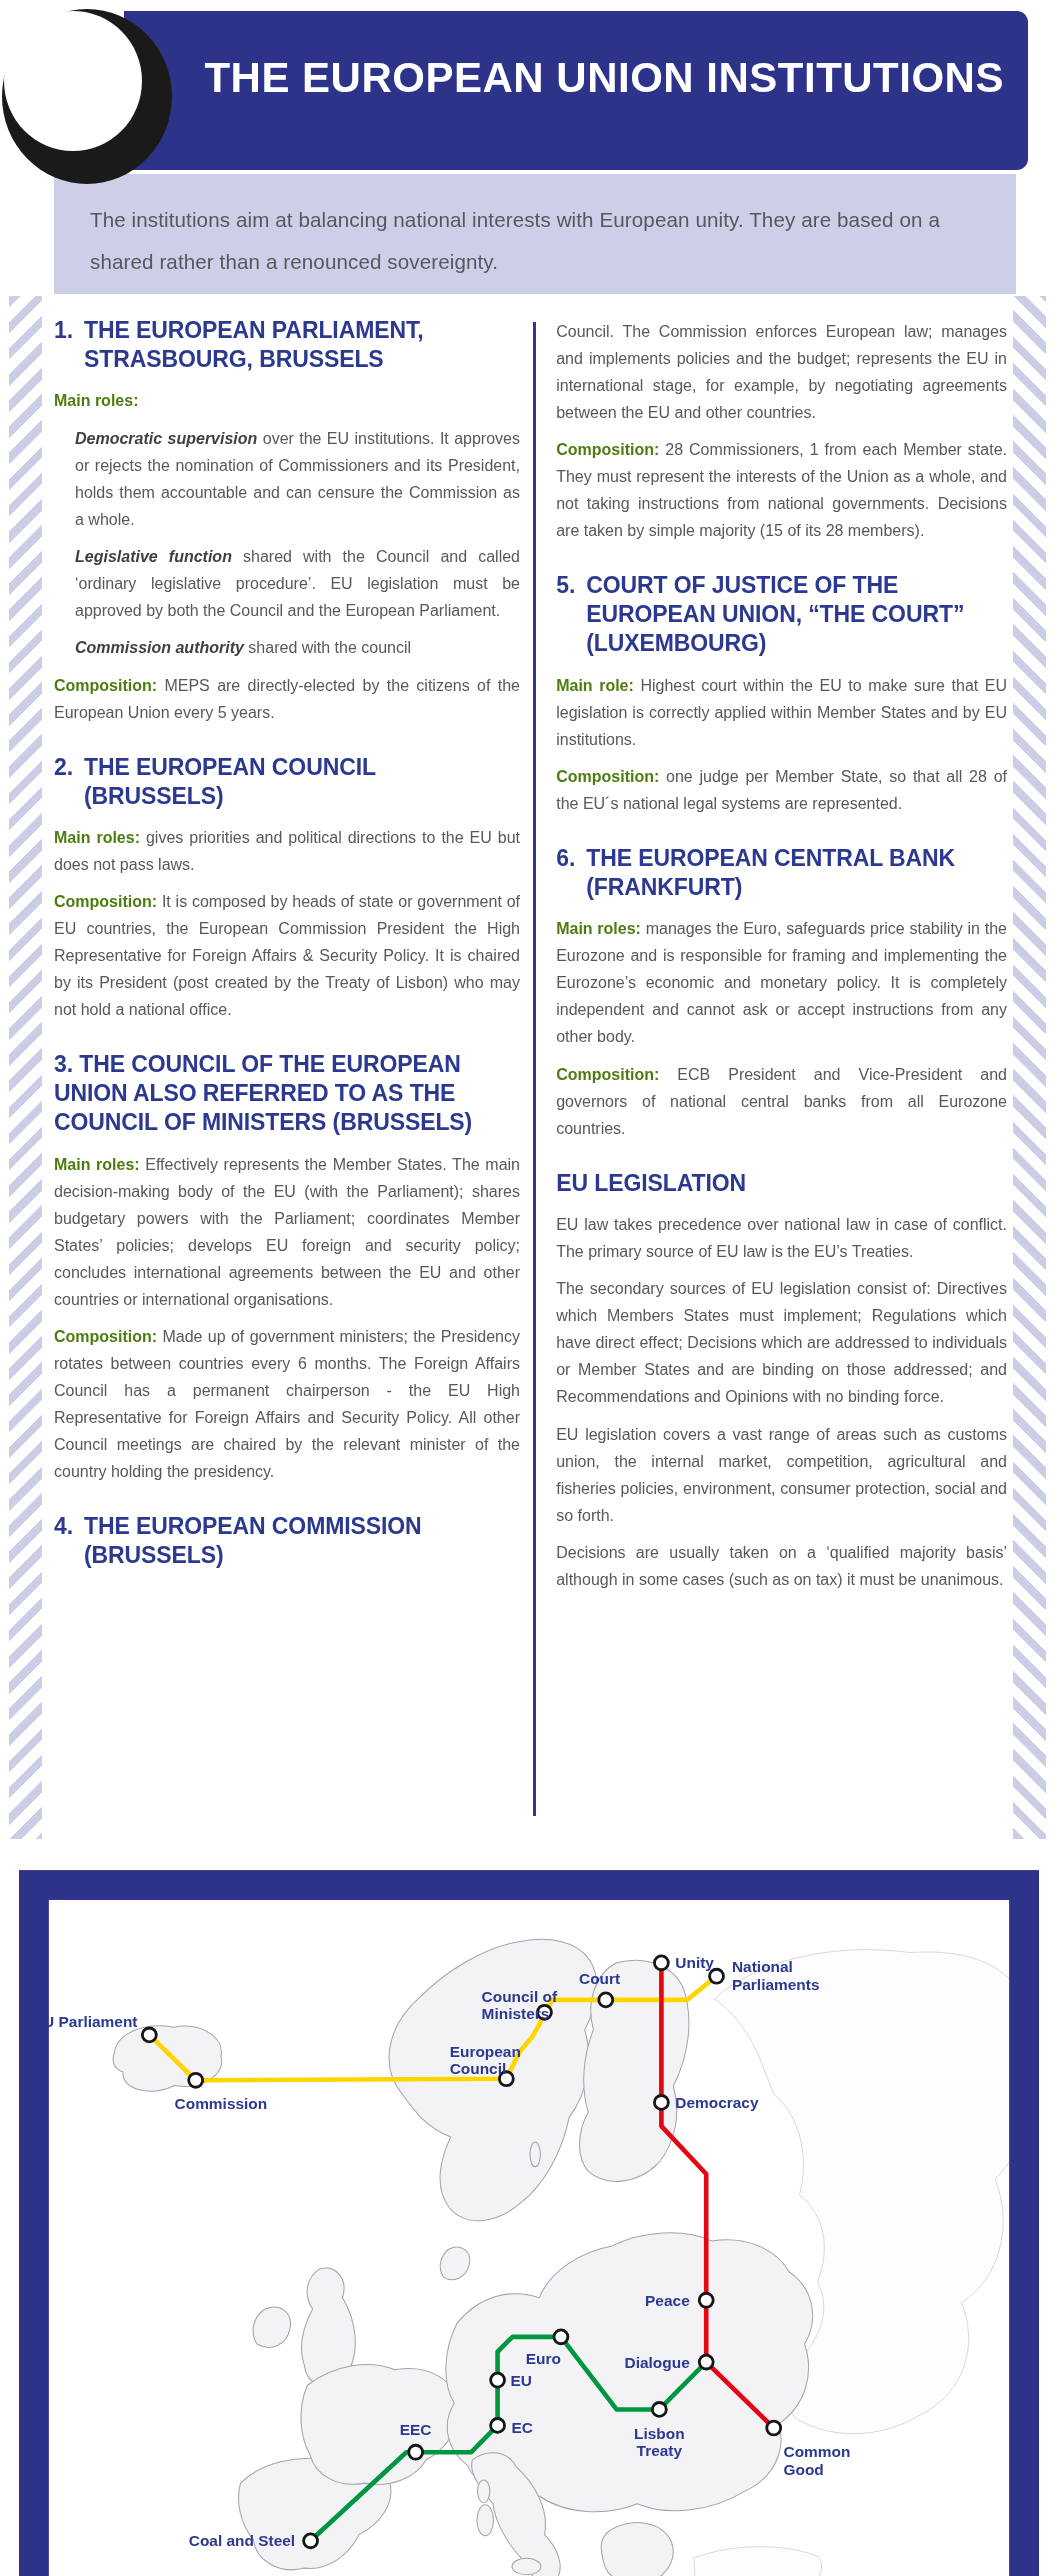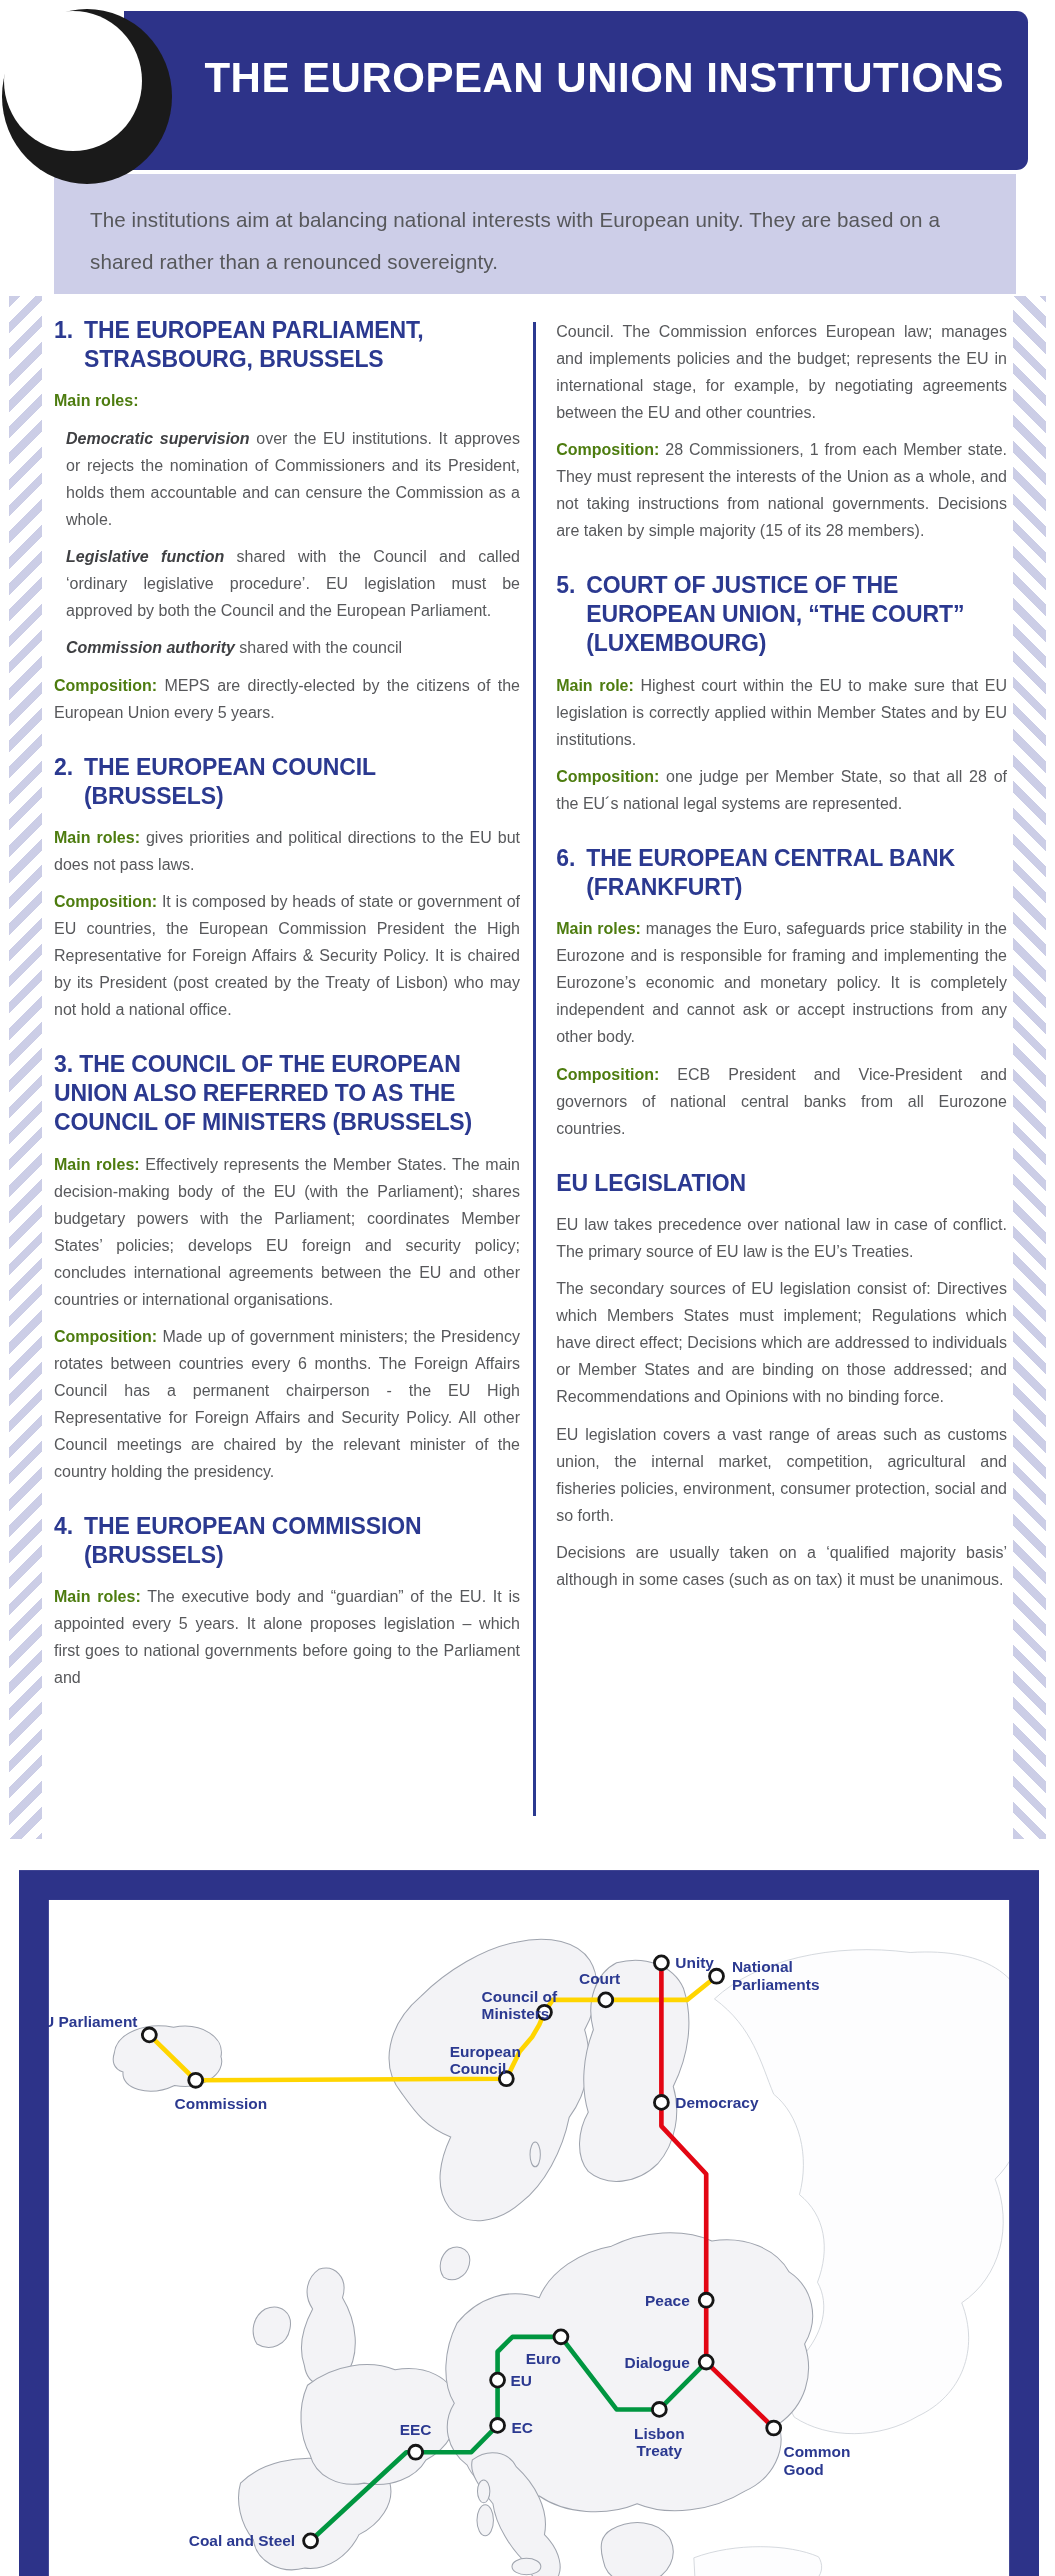--- a/index.html
+++ b/index.html
@@ -27,21 +27,21 @@
   .col{width:466px;}
   .col.right{flex:1;padding-top:3.1px;}
   .divider{width:2.6px;height:1494px;background:#2B3990;margin:7.2px 20.6px 0 13px;flex:0 0 auto;}
 
   .sec-heading{position:relative;color:#2B3990;font-weight:bold;font-size:23px;line-height:29px;
                letter-spacing:-0.1px;margin:27px 0 13.4px 0;font-stretch:condensed;}
   .sec-heading:first-child{margin-top:1px;}
   .sec-heading.hang{padding-left:30px;}
   .sec-heading.hang .num{position:absolute;left:0;top:0;}
   .para{font-size:16px;line-height:27px;color:#57585B;text-align:justify;margin:0 0 10.3px 0;}
-  .para.ind{margin-left:12px;}
+  .para.ind{margin-left:21px;}
   .para .lead{color:#4d7c0f;font-weight:bold;}
   .para .leadi{color:#3F4043;font-weight:bold;font-style:italic;}
 
   
   .map-wrap{position:absolute;left:18.5px;top:1870px;width:1020px;height:742px;}
   .map-wrap svg{display:block;}
 </style>
 </head>
 <body>
 
@@ -72,21 +72,20 @@
         <div class="para ind"><b class="leadi">Legislative function</b> shared with the Council and called ‘ordinary legislative procedure’. EU legislation must be approved by both the Council and the European Parliament.</div>
         <div class="para ind"><b class="leadi">Commission authority</b> shared with the council</div>
         <div class="para"><b class="lead">Composition:</b> MEPS are directly-elected by the citizens of the European Union every 5 years.</div>
         <div class="sec-heading hang"><span class="num">2.</span><span class="ht">THE EUROPEAN COUNCIL<br>(BRUSSELS)</span></div>
         <div class="para"><b class="lead">Main roles:</b> gives priorities and political directions to the EU but does not pass laws.</div>
         <div class="para"><b class="lead">Composition:</b> It is composed by heads of state or government of EU countries, the European Commission President the High Representative for Foreign Affairs &amp; Security Policy. It is chaired by its President (post created by the Treaty of Lisbon) who may not hold a national office.</div>
         <div class="sec-heading"><span class="num">3.</span> <span class="ht">THE COUNCIL OF THE EUROPEAN<br>UNION ALSO REFERRED TO AS THE<br>COUNCIL OF MINISTERS (BRUSSELS)</span></div>
         <div class="para"><b class="lead">Main roles:</b> Effectively represents the Member States. The main decision-making body of the EU (with the Parliament); shares budgetary powers with the Parliament; coordinates Member States’ policies; develops EU foreign and security policy; concludes international agreements between the EU and other countries or international organisations.</div>
         <div class="para"><b class="lead">Composition:</b> Made up of government ministers; the Presidency rotates between countries every 6 months. The Foreign Affairs Council has a permanent chairperson - the EU High Representative for Foreign Affairs and Security Policy. All other Council meetings are chaired by the relevant minister of the country holding the presidency.</div>
         <div class="sec-heading hang"><span class="num">4.</span><span class="ht">THE EUROPEAN COMMISSION<br>(BRUSSELS)</span></div>
-        <div class="para"><b class="lead">Main roles:</b> The executive body and “guardian” of the EU. It is appointed every 5 years. It alone proposes legislation – which first goes to national governments before going to the Parliament and</div>
       </div>
     <div class="divider"></div>
     <div class="col right">
         <div class="para">Council. The Commission enforces European law; manages and implements policies and the budget; represents the EU in international stage, for example, by negotiating agreements between the EU and other countries.</div>
         <div class="para"><b class="lead">Composition:</b> 28 Commissioners, 1 from each Member state. They must represent the interests of the Union as a whole, and not taking instructions from national governments. Decisions are taken by simple majority (15 of its 28 members).</div>
         <div class="sec-heading hang"><span class="num">5.</span><span class="ht">COURT OF JUSTICE OF THE<br>EUROPEAN UNION, “THE COURT”<br>(LUXEMBOURG)</span></div>
         <div class="para"><b class="lead">Main role:</b> Highest court within the EU to make sure that EU legislation is correctly applied within Member States and by EU institutions.</div>
         <div class="para"><b class="lead">Composition:</b> one judge per Member State, so that all 28 of the EU´s national legal systems are represented.</div>
         <div class="sec-heading hang"><span class="num">6.</span><span class="ht">THE EUROPEAN CENTRAL BANK<br>(FRANKFURT)</span></div>
         <div class="para"><b class="lead">Main roles:</b> manages the Euro, safeguards price stability in the Eurozone and is responsible for framing and implementing the Eurozone’s economic and monetary policy. It is completely independent and cannot ask or accept instructions from any other body.</div>

